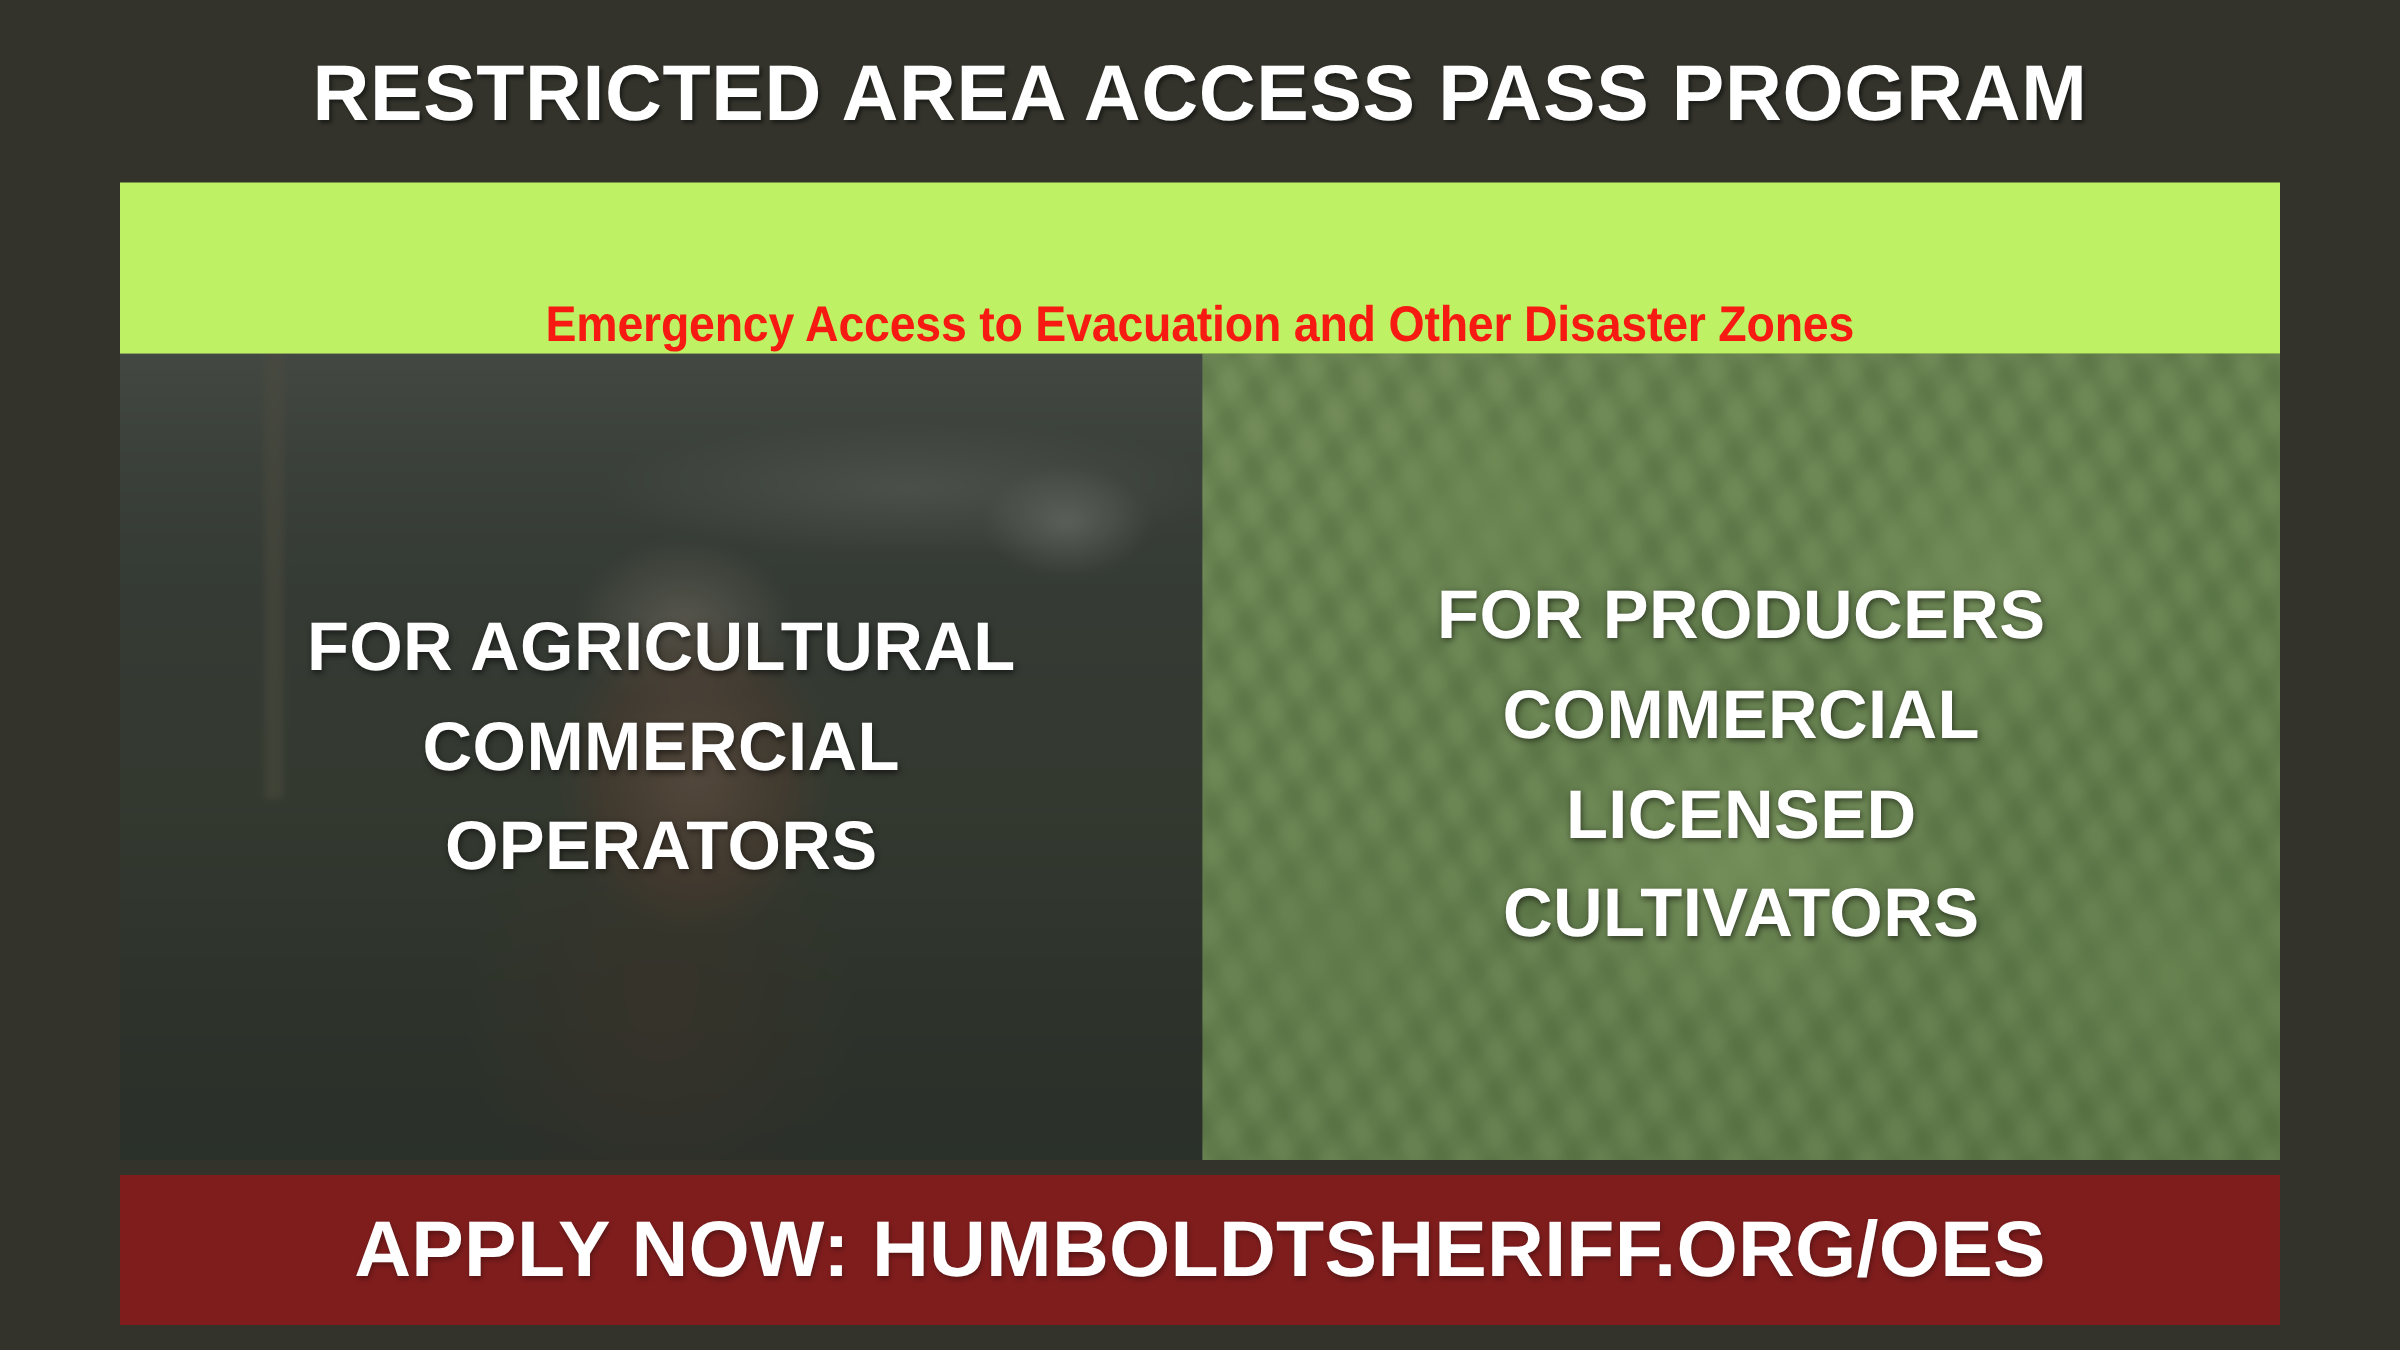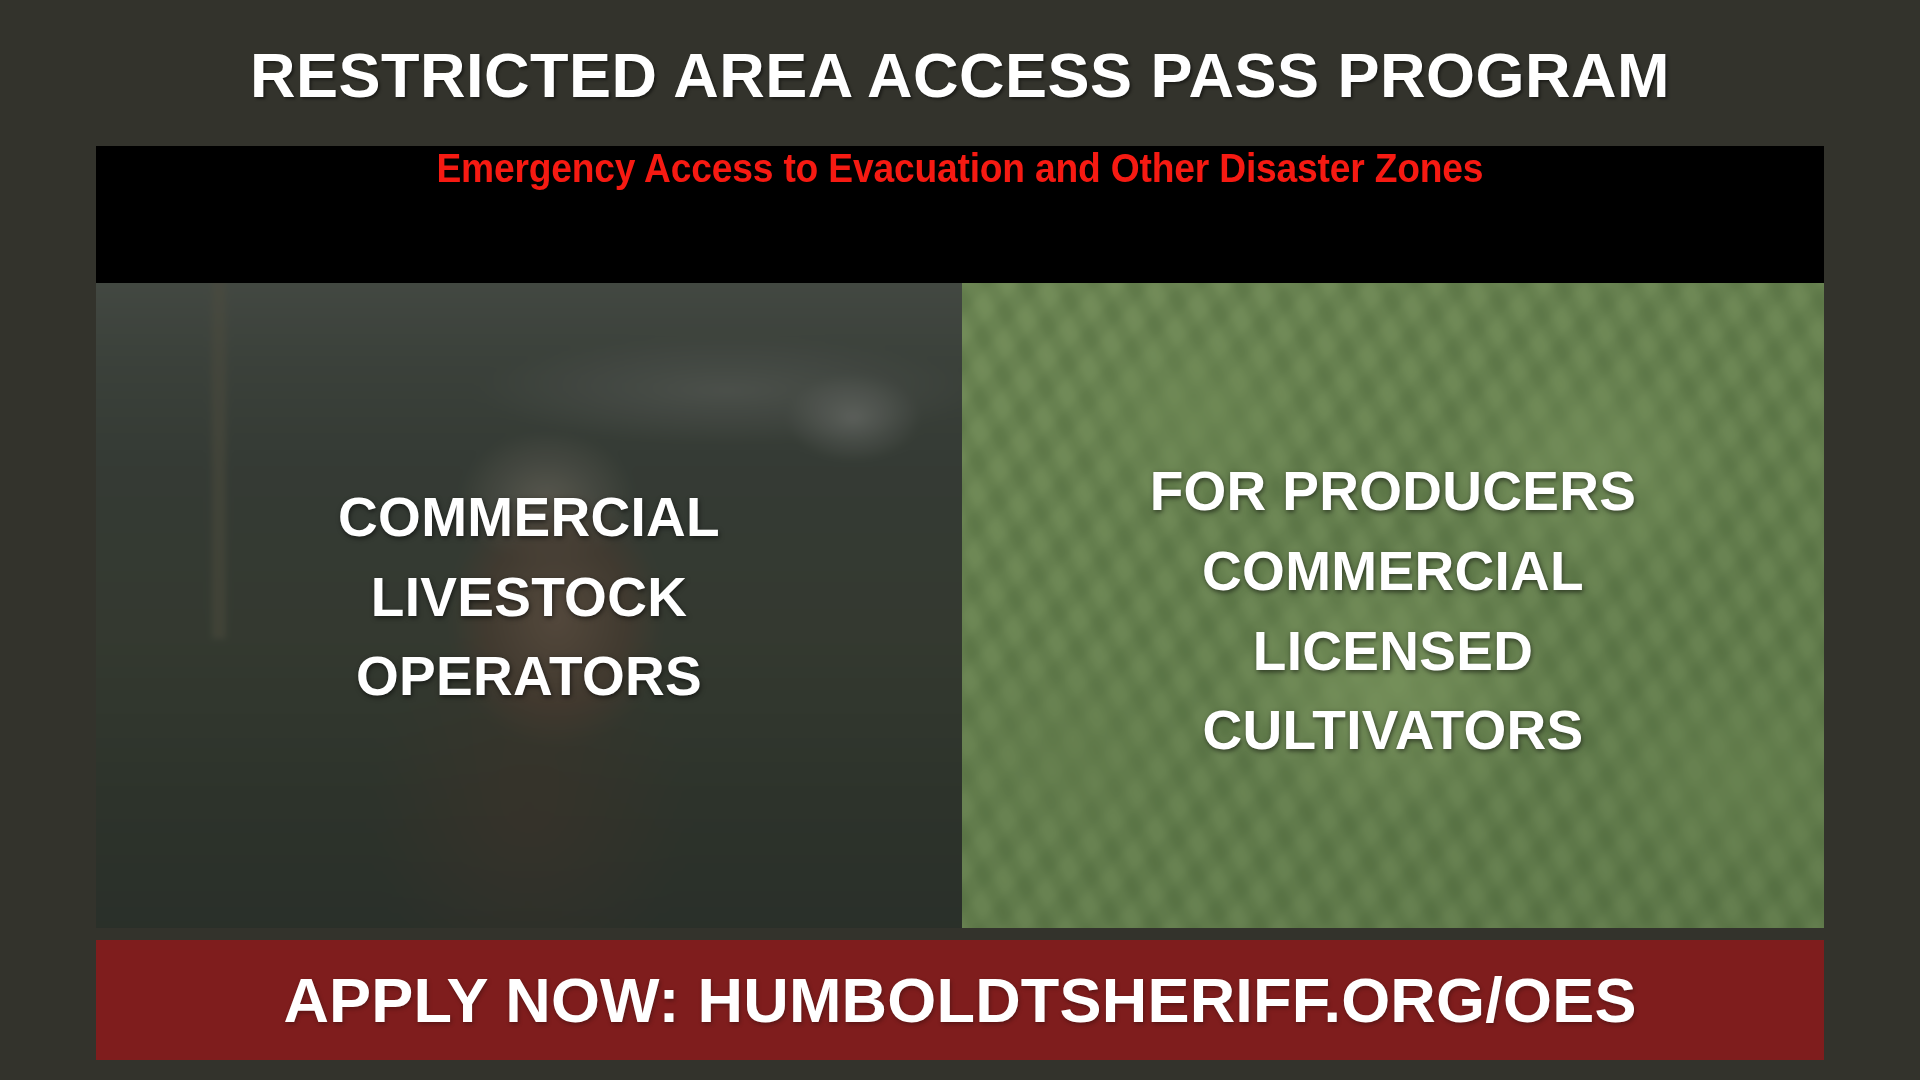--- a/index.html
+++ b/index.html
@@ -23,22 +23,22 @@
     letter-spacing:0.5px;
     line-height:1.05;
     text-align:center;
     white-space:nowrap;
     text-shadow:2px 2px 3px rgba(0,0,0,.45);
   }
 
   
   .subtitle-band{
     position:absolute;left:96px;top:146px;width:1728px;height:137px;
-    background:#000000;
-    display:flex;align-items:flex-start;justify-content:center;
+    background:#bef264;
+    display:flex;align-items:flex-end;justify-content:center;
   }
   .subtitle-text{
     color:#f61a12;
     font-size:40px;
     font-weight:bold;
     letter-spacing:-0.2px;
     transform:scaleX(0.93);
     transform-origin:center;
     white-space:nowrap;
     text-align:center;
@@ -133,22 +133,22 @@
   <div class="subtitle-band">
     <div class="subtitle-text">Emergency Access to Evacuation and Other Disaster Zones</div>
   </div>
 
   <div class="panels">
 
     <div class="panel panel-left">
       <div class="bg-farm"></div>
       <div class="overlay-dark"></div>
       <div class="panel-caption">
+        <span class="cap-line">FOR AGRICULTURAL</span>
         <span class="cap-line">COMMERCIAL</span>
-        <span class="cap-line">LIVESTOCK</span>
         <span class="cap-line">OPERATORS</span>
       </div>
     </div>
 
     <div class="panel panel-right">
       <div class="bg-cannabis"></div>
       <div class="overlay-green"></div>
       <div class="panel-caption">
         <span class="cap-line">FOR PRODUCERS</span>
         <span class="cap-line">COMMERCIAL</span>

